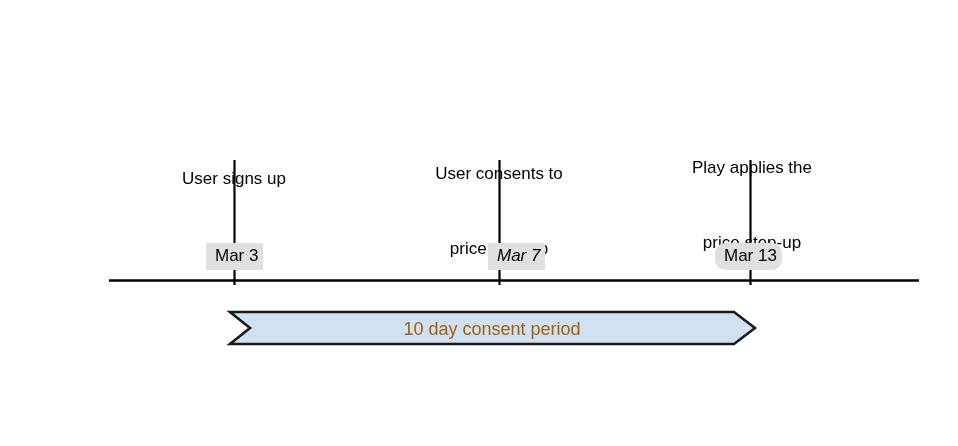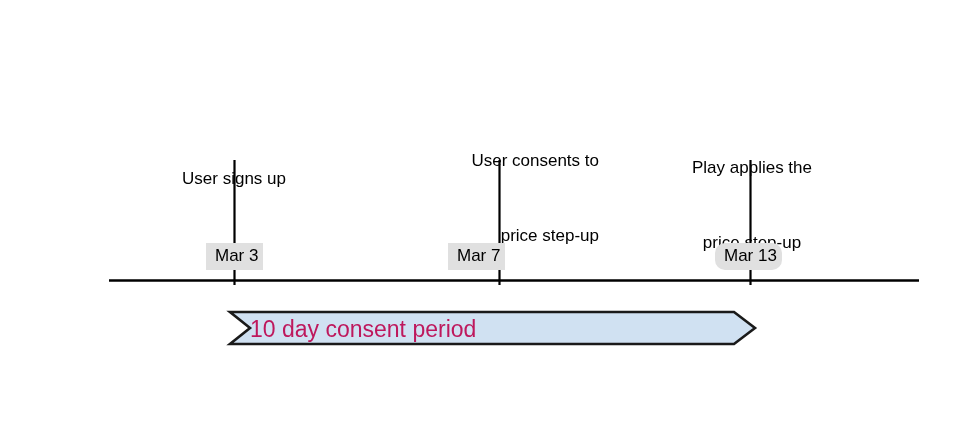--- a/index.html
+++ b/index.html
@@ -36,24 +36,25 @@
     position: absolute;
     font-size: 17px;
     line-height: 22px;
     color: #000000;
     background: #e0e0e0;
     padding: 2px 5px 3px 9px;
     white-space: nowrap;
   }
   .band-label {
     position: absolute;
-    font-size: 23px;
+    font-size: 18px;
     line-height: 20px;
-    color: #be185d;
+    color: #a16207;
     white-space: nowrap;
+    text-align: center;
   }
 </style>
 </head>
 <body>
 
 <div id="canvas">
 
   <svg id="timeline-svg" viewBox="0 0 958 446" xmlns="http://www.w3.org/2000/svg">
 
     <line x1="65" y1="280.5" x2="875" y2="280.5" stroke="#000000" stroke-width="2.6"></line>
@@ -62,31 +63,31 @@
     <line x1="455.5" y1="160" x2="455.5" y2="285" stroke="#000000" stroke-width="2.2"></line>
     <line x1="706.5" y1="160" x2="706.5" y2="285" stroke="#000000" stroke-width="2.2"></line>
 
     <polygon points="186,312 690,312 711,328 690,344 186,344 206,328" fill="#d0e1f2" stroke="#1a1a1a" stroke-width="2.6" stroke-linejoin="miter"></polygon>
   </svg>
 
   <div class="event-label" style="left:90px; top:116px; width:200px;">
     <div>User signs up</div>
   </div>
 
-  <div class="event-label" style="left:355px; top:98px; width:200px;text-align:right;">
+  <div class="event-label" style="left:355px; top:111px; width:200px;">
     <div>User consents to</div>
     <div>price step-up</div>
   </div>
 
   <div class="event-label" style="left:608px; top:105px; width:200px;">
     <div>Play applies the</div>
     <div>price step-up</div>
   </div>
 
   <div class="date-chip" style="left:162px; top:243px;">Mar 3</div>
 
-  <div class="date-chip" style="left:404px; top:243px;">Mar 7</div>
+  <div class="date-chip" style="left:444px; top:243px;font-style:italic;">Mar 7</div>
 
   <div class="date-chip" style="left:671px; top:243px;border-radius:10px;">Mar 13</div>
 
   <div class="band-label" style="left:206px; top:319px; width:484px;">10 day consent period</div>
 
 </div>
 
 </body></html>

